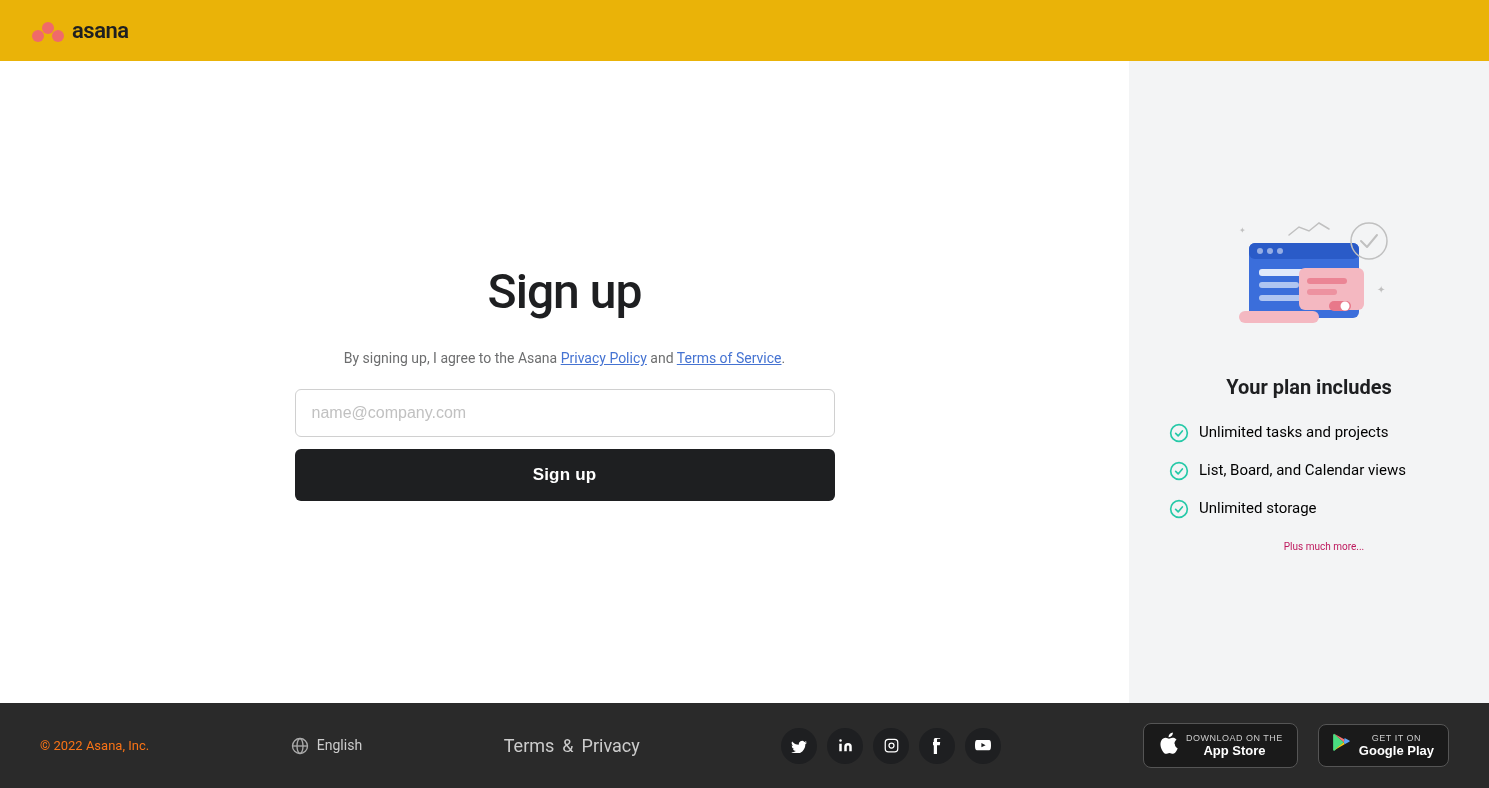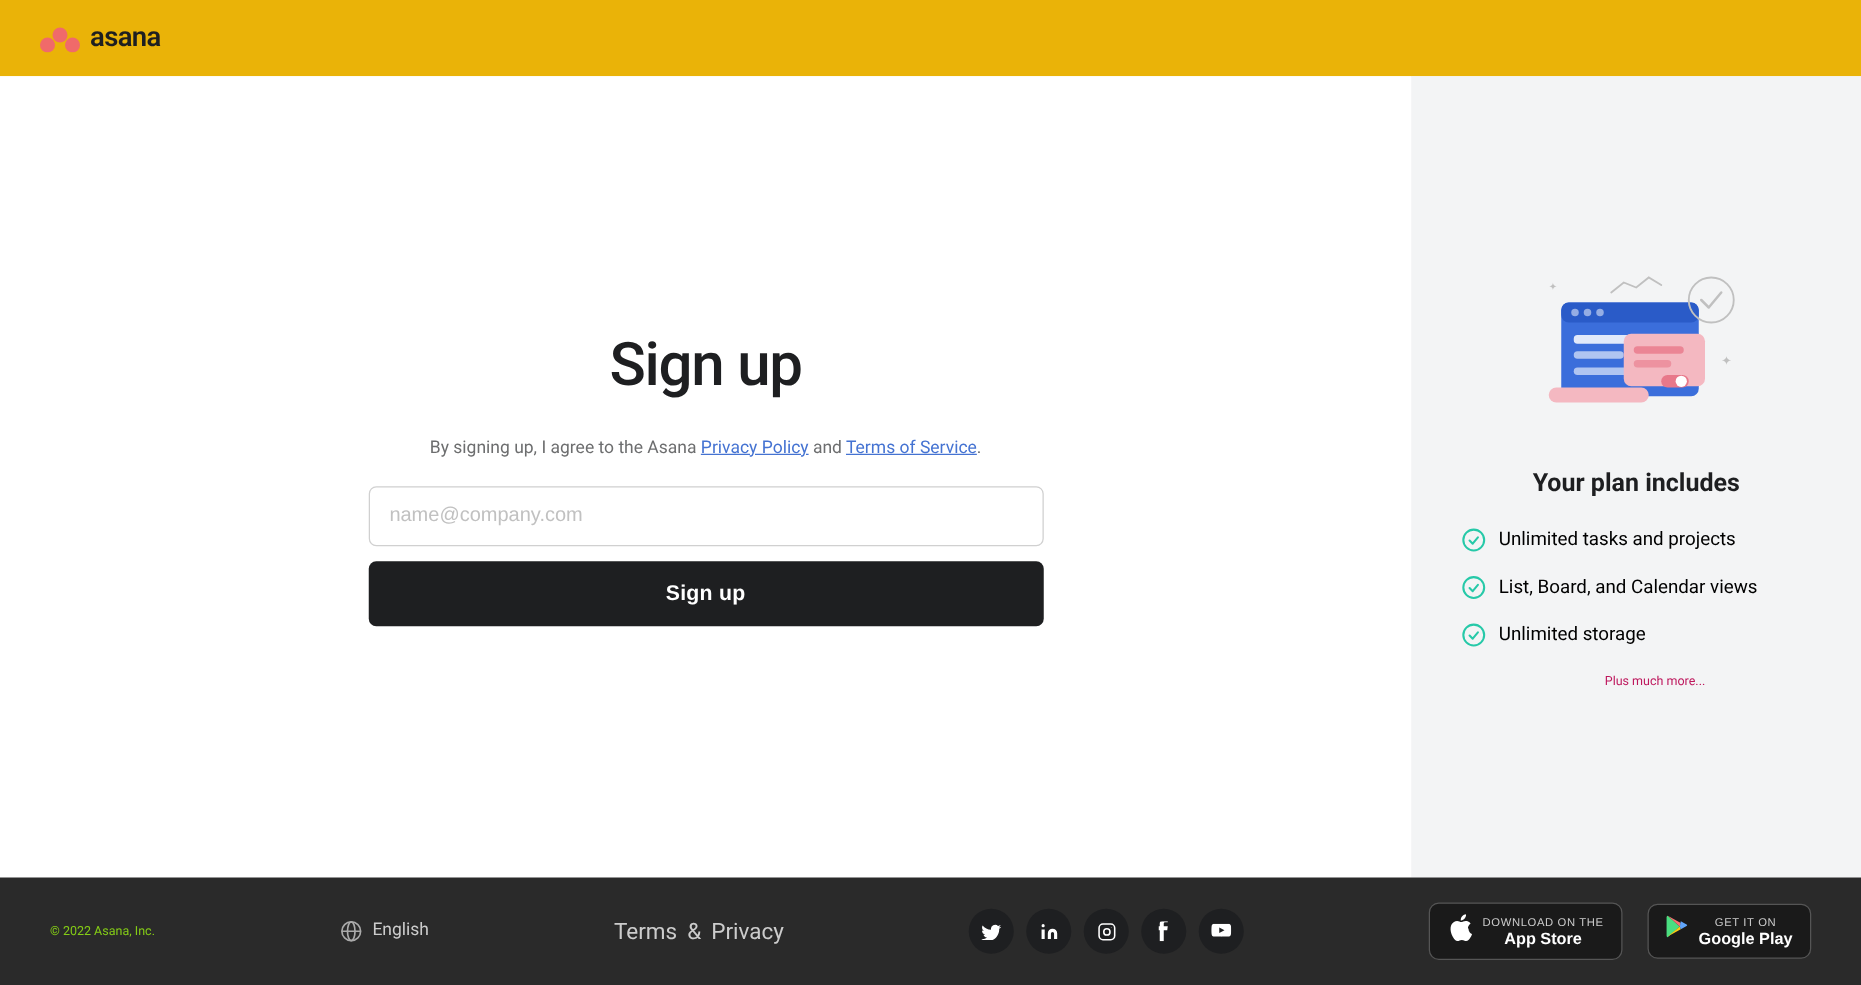--- a/index.html
+++ b/index.html
@@ -162,22 +162,22 @@
       padding: 20px 40px;
       display: flex;
       align-items: center;
       justify-content: space-between;
       flex-wrap: wrap;
       gap: 12px;
       min-height: 80px;
     }
 
     .footer-copyright {
-      color: #84cc16;
-      font-size: 10px;
+      color: #f97316;
+      font-size: 13px;
     }
 
     .footer-lang {
       display: flex;
       align-items: flex-start;
       gap: 8px;
       color: #ccc;
       font-size: 14px;
       cursor: pointer;
     }

